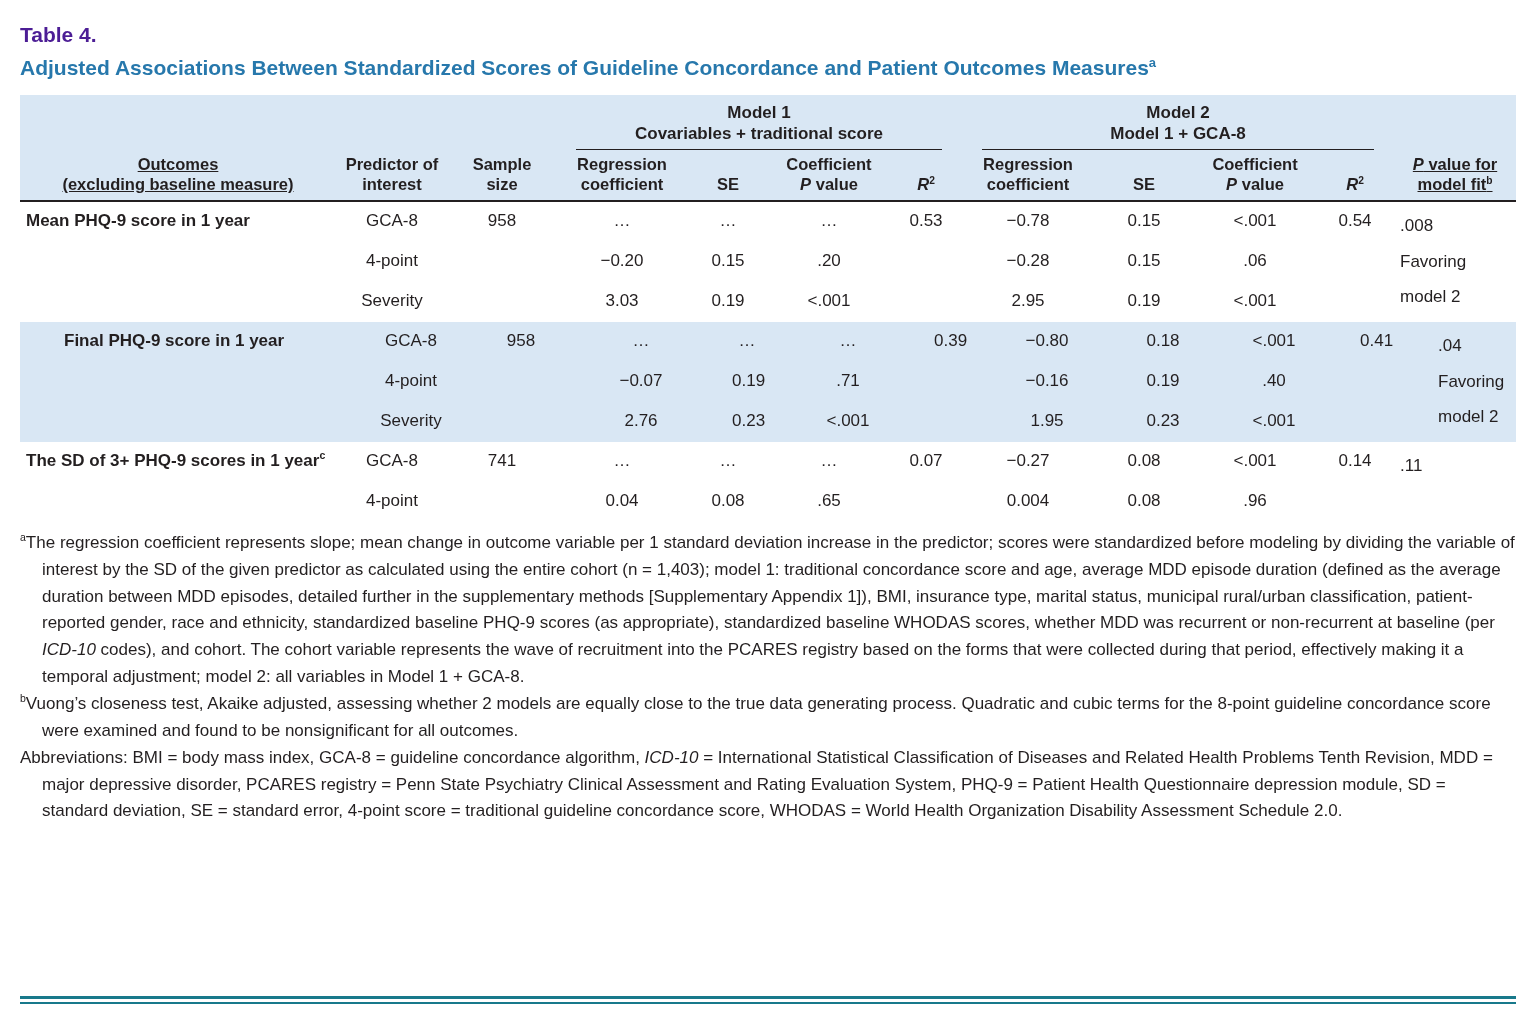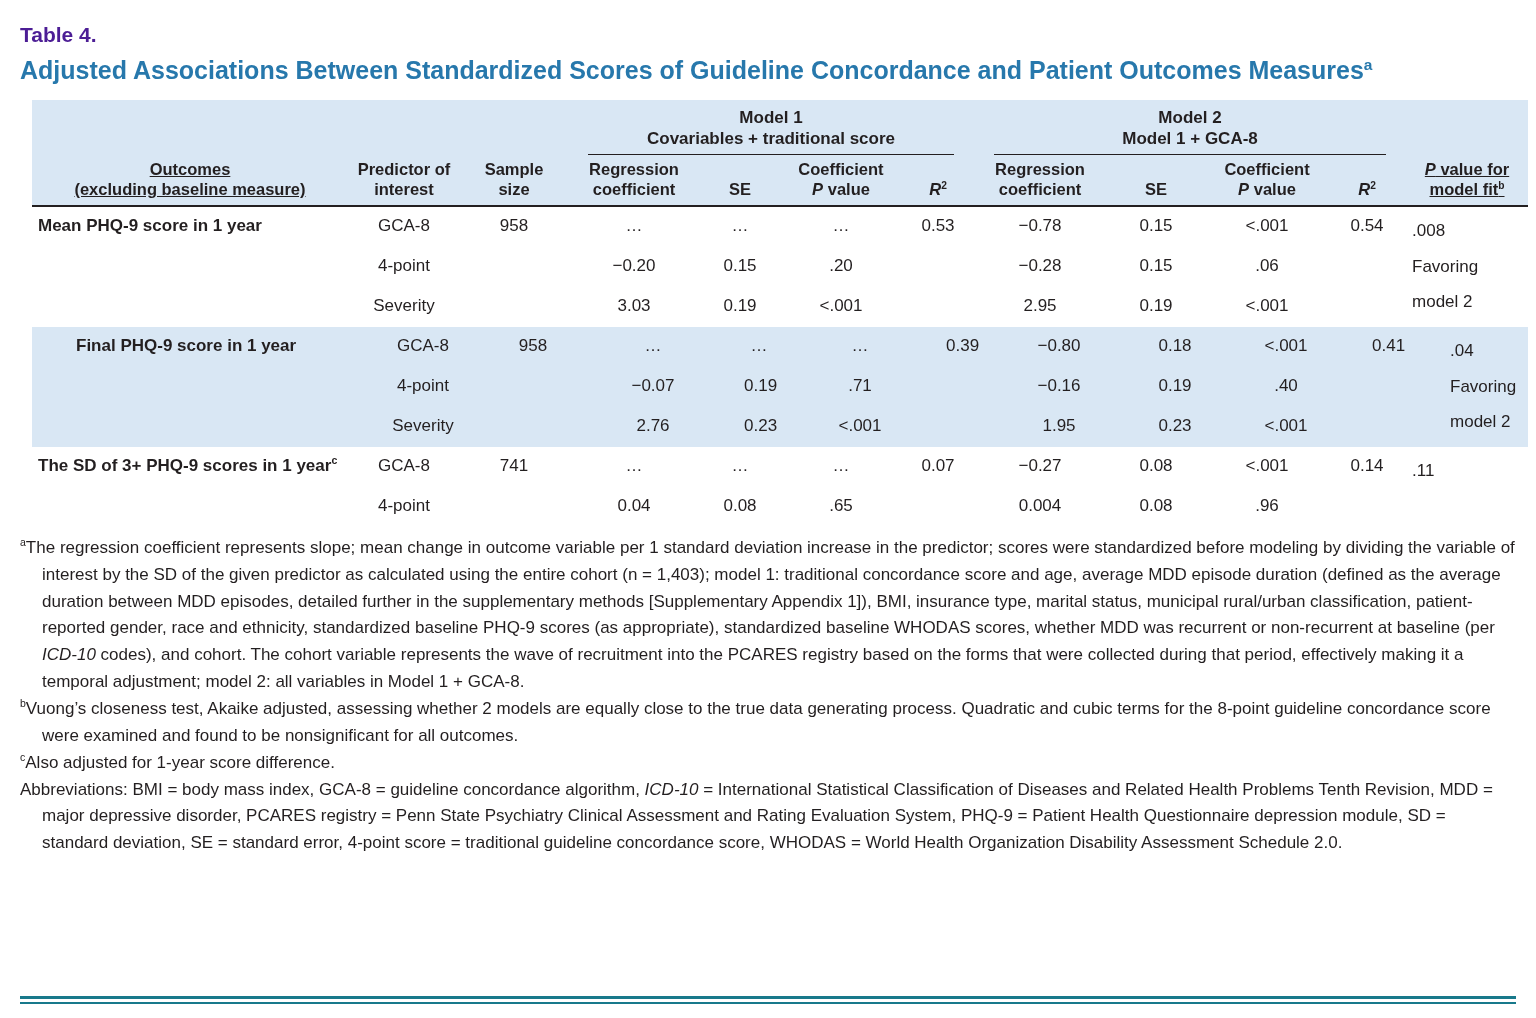--- a/index.html
+++ b/index.html
@@ -12,30 +12,29 @@
     display: flex; flex-direction: column;
     overflow: hidden;
   }
   i { font-style: italic; }
   sup { font-size: 0.62em; line-height: 0; vertical-align: super; }
 
   .table-label {
     color: #4c1d95; font-weight: bold; font-size: 21px; line-height: 1.2;
   }
   .page-title {
-    color: #2778ac; font-weight: bold; font-size: 25px; line-height: 1.25;
+    color: #2778ac; font-weight: bold; font-size: 21px; line-height: 1.25;
     margin: 8px 0 14px 0;
   }
 
   table.results {
     width: 100%;
     border-collapse: collapse;
     table-layout: fixed;
     font-size: 17px;
-    margin-left: 12px;
   }
   thead th {
     background: #d9e7f4;
     font-weight: bold;
     vertical-align: bottom;
     padding: 4px 6px 6px 6px;
     line-height: 1.22;
   }
   .spanner-row th { padding-bottom: 0; padding-top: 8px; }
   .spanner-inner {
@@ -252,21 +251,20 @@
       <td class="num">0.004</td>
       <td class="num">0.08</td>
       <td class="num">.96</td>
     </tr>
   </tbody>
 </table>
 
 <div class="footnotes">
   <p class="footnote"><sup>a</sup><span>The regression coefficient represents slope; mean change in outcome variable per 1 standard deviation increase in the predictor; scores were standardized before modeling by dividing the variable of interest by the SD of the given predictor as calculated using the entire cohort (n = 1,403); model 1: traditional concordance score and age, average MDD episode duration (defined as the average duration between MDD episodes, detailed further in the supplementary methods [Supplementary Appendix 1]), BMI, insurance type, marital status, municipal rural/urban classification, patient-reported gender, race and ethnicity, standardized baseline PHQ-9 scores (as appropriate), standardized baseline WHODAS scores, whether MDD was recurrent or non-recurrent at baseline (per </span><i>ICD-10</i><span> codes), and cohort. The cohort variable represents the wave of recruitment into the PCARES registry based on the forms that were collected during that period, effectively making it a temporal adjustment; model 2: all variables in Model 1 + GCA-8.</span></p>
   <p class="footnote"><sup>b</sup><span>Vuong’s closeness test, Akaike adjusted, assessing whether 2 models are equally close to the true data generating process. Quadratic and cubic terms for the 8-point guideline concordance score were examined and found to be nonsignificant for all outcomes.</span></p>
-  <p class="footnote"><sup>c</sup><span>Also adjusted for 1-year score difference.</span></p>
   <p class="footnote"><span>Abbreviations: BMI = body mass index, GCA-8 = guideline concordance algorithm, </span><i>ICD-10</i><span> = International Statistical Classification of Diseases and Related Health Problems Tenth Revision, MDD = major depressive disorder, PCARES registry = Penn State Psychiatry Clinical Assessment and Rating Evaluation System, PHQ-9 = Patient Health Questionnaire depression module, SD = standard deviation, SE = standard error, 4-point score = traditional guideline concordance score, WHODAS = World Health Organization Disability Assessment Schedule 2.0.</span></p>
 </div>
 
 <div class="bottom-rule">
   <div class="rule-a"></div>
   <div class="rule-gap"></div>
   <div class="rule-b"></div>
 </div>
 
 </body></html>

